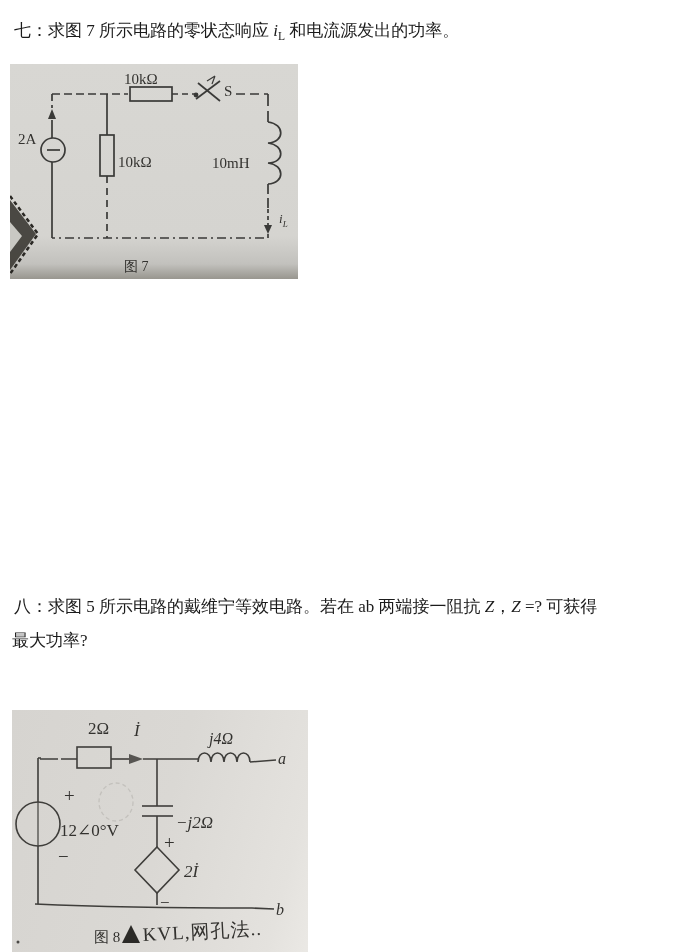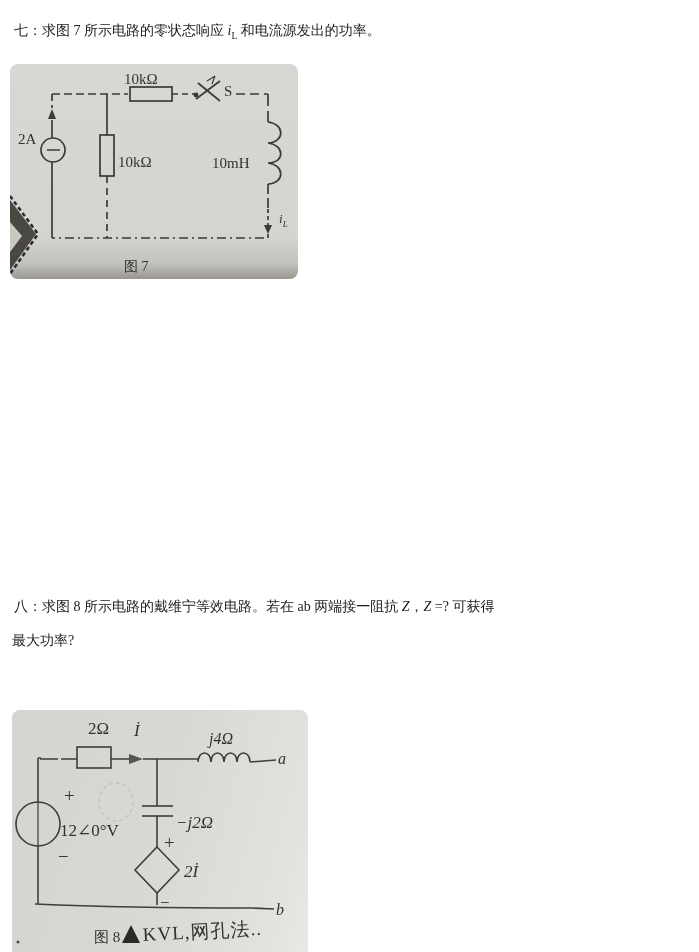--- a/index.html
+++ b/index.html
@@ -1,24 +1,24 @@
 <!DOCTYPE html>
 <html><head>
 <meta charset="utf-8">
 <style>
   html,body{margin:0;padding:0;}
   body{
     width:699px;height:952px;position:relative;background:#ffffff;
     font-family:"Liberation Serif","DejaVu Serif",serif;color:#1b1b1b;
     overflow:hidden;
   }
-  .ptext{position:absolute;font-size:14px;line-height:22px;white-space:nowrap;}
+  .ptext{position:absolute;font-size:17px;line-height:22px;white-space:nowrap;}
   .ptext i{font-style:italic;}
   .ptext sub{font-size:0.68em;}
-  .photo{position:absolute;overflow:hidden;border-radius:8px;}
+  .photo{position:absolute;overflow:hidden;border-radius:0;}
   #photo7{
     left:10px;top:64px;width:288px;height:215px;
     background:linear-gradient(180deg,#d8d7d3 0%,#d5d4d0 80%,#c2c1bd 93%,#98968f 100%);
   }
   #photo8{
     left:12px;top:662px;width:296px;height:250px;
     background:linear-gradient(105deg,#d6d4d0 0%,#dad8d4 50%,#e4e2de 88%,#ebe9e5 100%);
     margin-top:48px;
   }
   svg{display:block;}
@@ -74,21 +74,21 @@
     <text x="214" y="32" font-size="15">S</text>
     <text x="8" y="80" font-size="15">2A</text>
     <text x="108" y="103" font-size="15">10kΩ</text>
     <text x="202" y="104" font-size="15">10mH</text>
     <text x="269" y="159" font-size="13" font-style="italic"><tspan>i</tspan><tspan dy="4" font-size="9">L</tspan></text>
     <text x="114" y="207" font-size="14" fill="#45443f">图 7</text>
   </svg>
 </div>
 
 <div class="ptext" style="left:14px;top:596px;">
-  <span>八：求图 8 所示电路的戴维宁等效电路。若在 ab 两端接一阻抗 </span><i>Z</i><span>，</span><i>Z</i><span> =? 可获得</span>
+  <span>八：求图 5 所示电路的戴维宁等效电路。若在 ab 两端接一阻抗 </span><i>Z</i><span>，</span><i>Z</i><span> =? 可获得</span>
 </div>
 <div class="ptext" style="left:12px;top:630px;font-family:Liberation Serif, serif;">
   <span>最大功率?</span>
 </div>
 
 <div id="photo8" class="photo">
   <svg width="296" height="250" viewBox="0 0 296 250">
     <g stroke="#3f3e3b" stroke-width="1.6" fill="none">
       <path d="M28,49 H65" stroke-dasharray="18 3"></path>
       <rect x="65" y="37" width="34" height="21"></rect>

